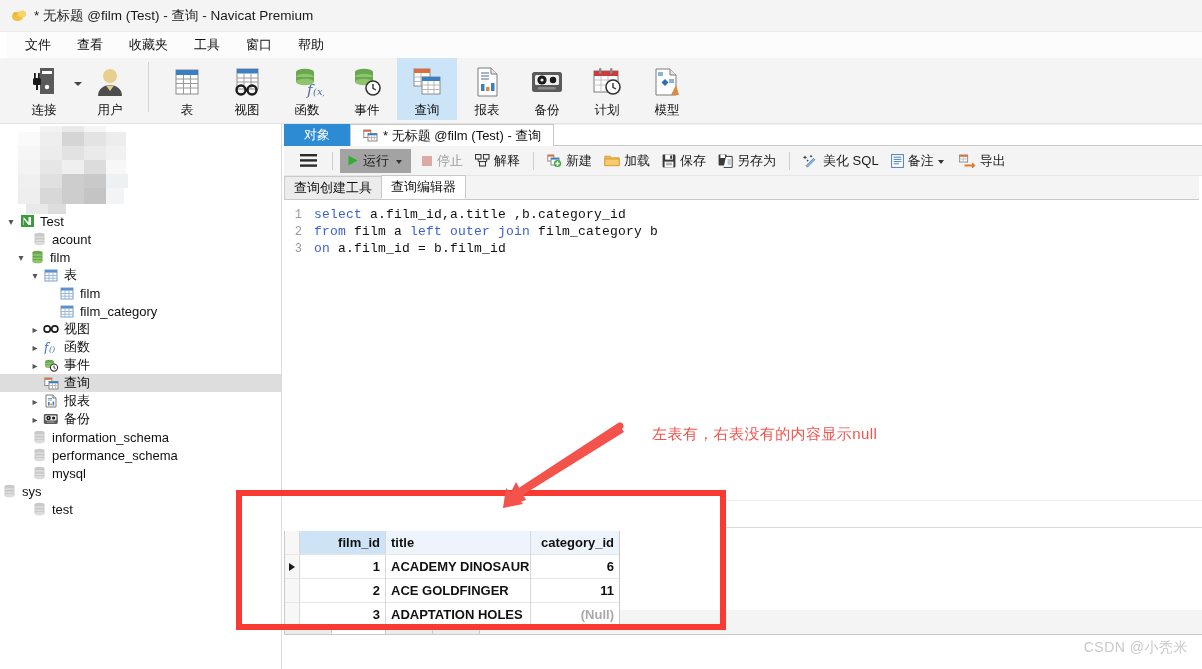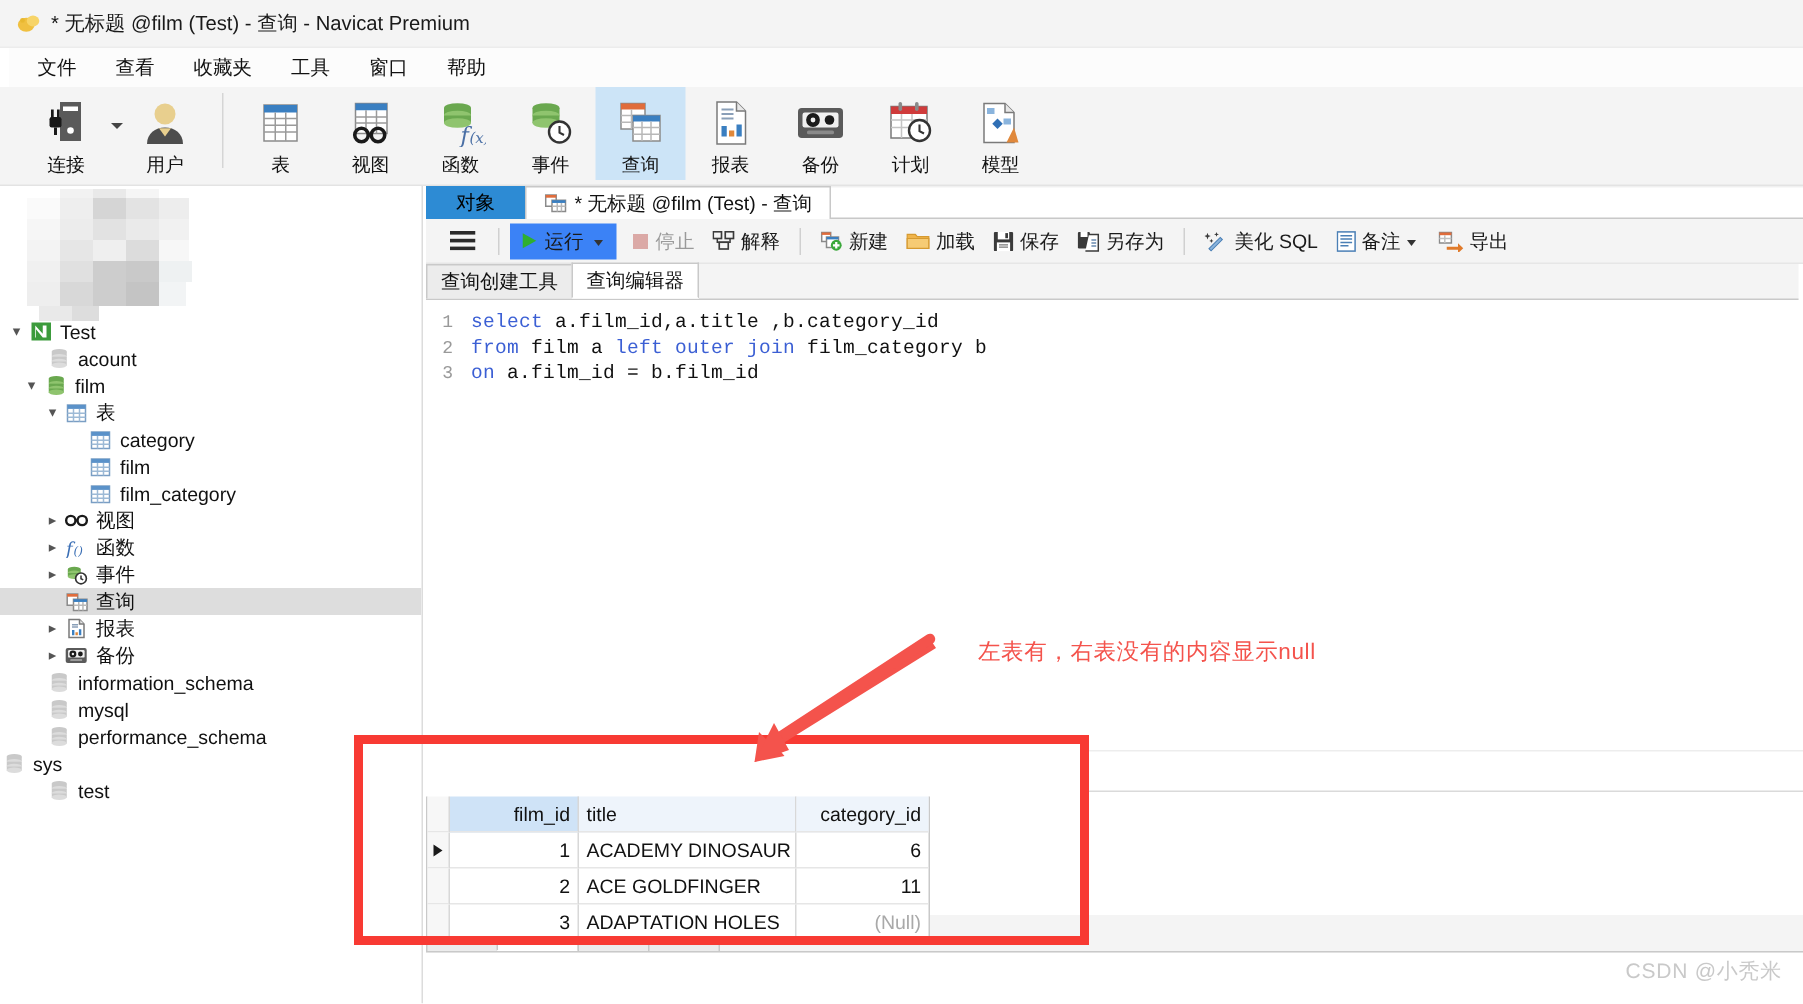--- a/index.html
+++ b/index.html
@@ -84,36 +84,36 @@
   .rightpanel { position: absolute; left: 284px; top: 124px; width: 918px; height: 545px; background: #fff; }
 
   .doctabs {
     position: absolute; left: 0; top: 0; width: 918px; height: 22px;
     background: #f0f0f0; display: flex; align-items: flex-end;
   }
   .dtab {
     height: 22px; display: flex; align-items: center; padding: 0 12px;
     font-size: 13px; cursor: default; white-space: nowrap;
   }
-  .dtab.blue { background: #2d8bd4; color: #000000; padding: 0 20px; }
+  .dtab.blue { background: #2d8bd4; color: #ffffff; padding: 0 20px; }
   .dtab.cur { background: #ffffff; color: #111; border-left: 1px solid #c8c8c8;
                border-right: 1px solid #c8c8c8; border-top: 1px solid #c8c8c8; }
   .dtab .dti { margin-right: 5px; display: flex; align-items: center; }
   .doctabs-rest { flex: 1; height: 21px; background: #fff; border-bottom: 1px solid #c8c8c8; }
 
   .qtoolbar {
     position: absolute; left: 0; top: 22px; width: 918px; height: 30px;
     background: #f4f4f4; display: flex; align-items: center; padding-left: 8px;
     border-bottom: 1px solid #e6e6e6;
   }
   .qbtn {
     display: flex; align-items: center; height: 24px; padding: 0 6px;
     font-size: 13px; color: #1a1a1a; cursor: default; white-space: nowrap;
   }
-  .qbtn.hl { background: #3b82f6; }
+  .qbtn.hl { background: #a3a3a3; }
   .qbtn.dim { color: #9a9a9a; }
   .qbtn .qi { margin-right: 4px; display: flex; align-items: center; }
   .qsep { width: 1px; height: 18px; background: #d0d0d0; margin: 0 7px; }
   .qcaret { width: 0; height: 0; border-left: 3.5px solid transparent;
             border-right: 3.5px solid transparent; border-top: 4px solid #333; margin: 2px 3px 0 4px; }
 
   .subtabs {
     position: absolute; left: 0; top: 52px; width: 915px; height: 24px;
     background: #f4f4f4; display: flex; align-items: flex-end;
     border-bottom: 1px solid #c9c9c9;
@@ -139,21 +139,21 @@
   }
   .rtabs { position: absolute; left: 0; top: 0; width: 918px; height: 25px;
            background: #f4f4f4; display: flex; align-items: flex-end; border-bottom: 1px solid #c9c9c9; }
   .rtab { height: 24px; display: flex; align-items: center; padding: 0 10px;
           font-size: 13px; background: #ececec; border: 1px solid #c9c9c9;
           border-bottom: none; margin-right: -1px; cursor: default; }
   .rtab.cur { background: #ffffff; height: 25px; border-bottom: 1px solid #fff; }
 
   
   .grid { position: absolute; left: 284px; top: 531px; width: 336px; background: #fff;
-          border: 1px solid #c9c9c9; border-top: none; }
+          border: 1px solid #c9c9c9; border-top: none; font-weight: bold; }
   .grow { display: flex; height: 24px; align-items: stretch; }
   .gcell { display: flex; align-items: center; padding: 0 5px; font-size: 13px;
            border-right: 1px solid #d8d8d8; border-bottom: 1px solid #e6e6e6; overflow: hidden; white-space: nowrap; }
   .ghead { background: #eef4fb; color: #111; }
   .ghead.c0 { background: #cfe3f7; }
   .c-marker { width: 15px; justify-content: center; background: #f7f7f7; border-right: 1px solid #d8d8d8;
               border-bottom: 1px solid #e6e6e6; display: flex; align-items: center; }
   .c-id { width: 86px; justify-content: flex-end; }
   .c-title { width: 145px; }
   .c-cat { width: 88px; justify-content: flex-end; border-right: none; }
@@ -447,30 +447,20 @@
         <span class="tico">
           <svg width="14" height="13" viewBox="0 0 14 13">
               <rect x="1" y="1" width="12" height="11" fill="#fff" stroke="#7a9ec4"></rect>
               <rect x="1" y="1" width="12" height="2.6" fill="#5b92c9"></rect>
               <path d="M1 6.5h12M1 9.2h12M5 3.6v8.4M9 3.6v8.4" stroke="#9dbad6" fill="none"></path>
             </svg>
         </span>
         <span class="tlabel">表</span>
       </div>
 
-      <div class="tnode" style="padding-left:58px">
-        <span class="tico">
-          <svg width="14" height="13" viewBox="0 0 14 13">
-              <rect x="1" y="1" width="12" height="11" fill="#fff" stroke="#7a9ec4"></rect>
-              <rect x="1" y="1" width="12" height="2.6" fill="#5b92c9"></rect>
-              <path d="M1 6.5h12M1 9.2h12M5 3.6v8.4M9 3.6v8.4" stroke="#9dbad6" fill="none"></path>
-            </svg>
-        </span>
-        <span class="tlabel">category</span>
-      </div>
 
       <div class="tnode" style="padding-left:58px">
         <span class="tico">
           <svg width="14" height="13" viewBox="0 0 14 13">
               <rect x="1" y="1" width="12" height="11" fill="#fff" stroke="#7a9ec4"></rect>
               <rect x="1" y="1" width="12" height="2.6" fill="#5b92c9"></rect>
               <path d="M1 6.5h12M1 9.2h12M5 3.6v8.4M9 3.6v8.4" stroke="#9dbad6" fill="none"></path>
             </svg>
         </span>
         <span class="tlabel">film</span>
@@ -590,36 +580,36 @@
           <svg width="13" height="14" viewBox="0 0 13 14">
               <ellipse cx="6.5" cy="2.5" rx="5" ry="1.8" fill="#c9c9c9"></ellipse>
               <rect x="1.5" y="2.5" width="10" height="3" fill="#c9c9c9"></rect>
               <ellipse cx="6.5" cy="5.8" rx="5" ry="1.8" fill="#dcdcdc"></ellipse>
               <rect x="1.5" y="5.8" width="10" height="3" fill="#c9c9c9"></rect>
               <ellipse cx="6.5" cy="9" rx="5" ry="1.8" fill="#dcdcdc"></ellipse>
               <rect x="1.5" y="9" width="10" height="2.5" fill="#c9c9c9"></rect>
               <ellipse cx="6.5" cy="11.5" rx="5" ry="1.8" fill="#dcdcdc"></ellipse>
             </svg>
         </span>
-        <span class="tlabel">mysql</span>
+        <span class="tlabel">performance_schema</span>
       </div>
 
       <div class="tnode" style="padding-left:30px">
         <span class="tico">
           <svg width="13" height="14" viewBox="0 0 13 14">
               <ellipse cx="6.5" cy="2.5" rx="5" ry="1.8" fill="#c9c9c9"></ellipse>
               <rect x="1.5" y="2.5" width="10" height="3" fill="#c9c9c9"></rect>
               <ellipse cx="6.5" cy="5.8" rx="5" ry="1.8" fill="#dcdcdc"></ellipse>
               <rect x="1.5" y="5.8" width="10" height="3" fill="#c9c9c9"></rect>
               <ellipse cx="6.5" cy="9" rx="5" ry="1.8" fill="#dcdcdc"></ellipse>
               <rect x="1.5" y="9" width="10" height="2.5" fill="#c9c9c9"></rect>
               <ellipse cx="6.5" cy="11.5" rx="5" ry="1.8" fill="#dcdcdc"></ellipse>
             </svg>
         </span>
-        <span class="tlabel">performance_schema</span>
+        <span class="tlabel">mysql</span>
       </div>
 
       <div class="tnode" style="">
         <span class="tico">
           <svg width="13" height="14" viewBox="0 0 13 14">
               <ellipse cx="6.5" cy="2.5" rx="5" ry="1.8" fill="#c9c9c9"></ellipse>
               <rect x="1.5" y="2.5" width="10" height="3" fill="#c9c9c9"></rect>
               <ellipse cx="6.5" cy="5.8" rx="5" ry="1.8" fill="#dcdcdc"></ellipse>
               <rect x="1.5" y="5.8" width="10" height="3" fill="#c9c9c9"></rect>
               <ellipse cx="6.5" cy="9" rx="5" ry="1.8" fill="#dcdcdc"></ellipse>

